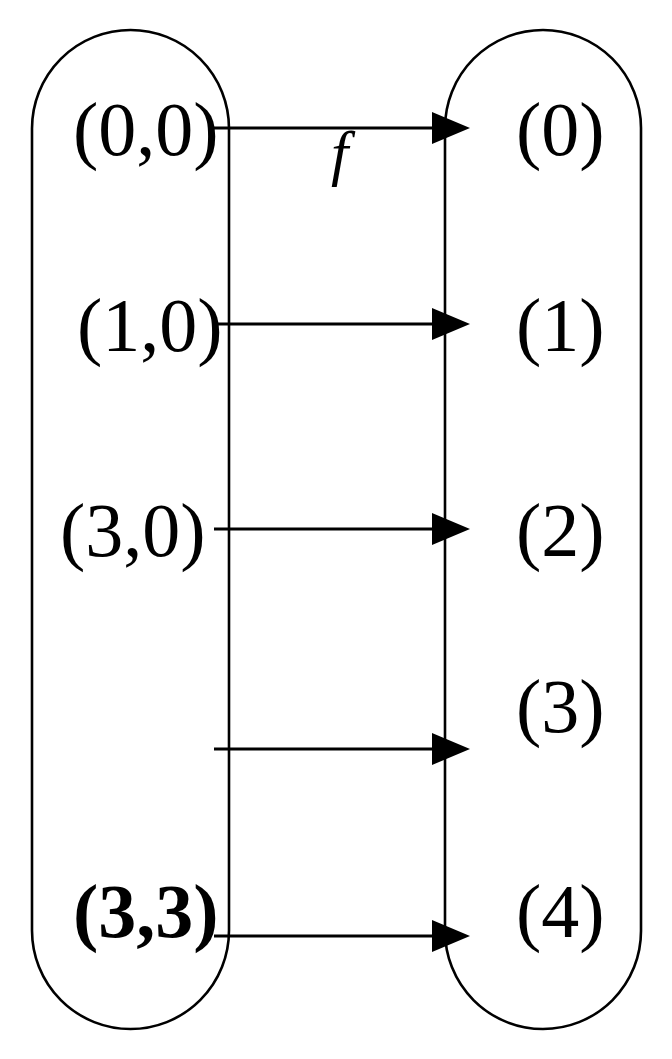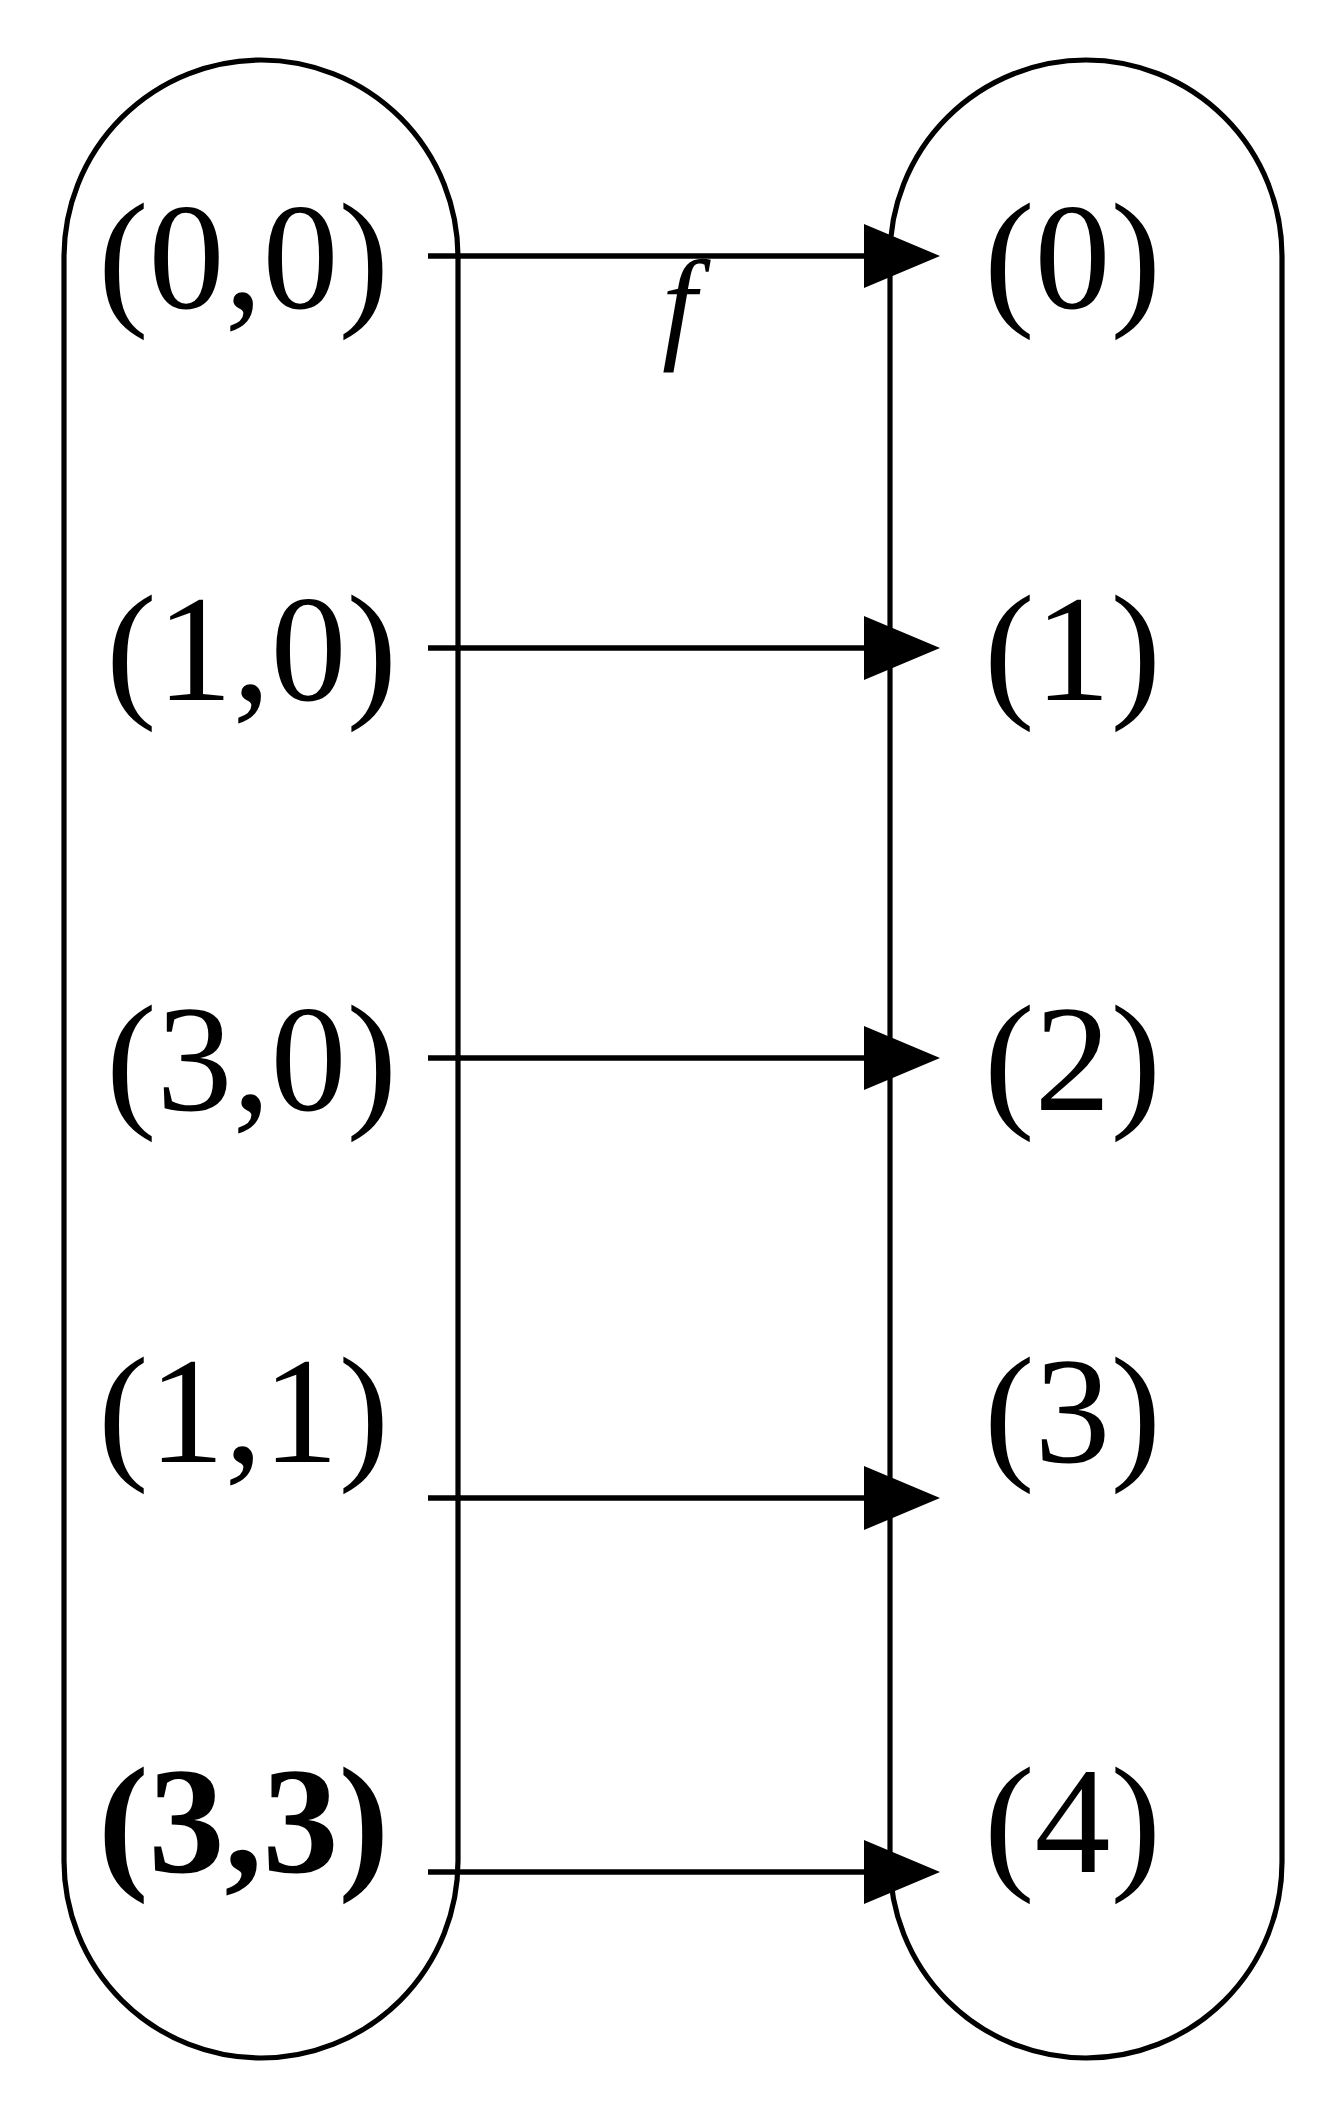--- a/index.html
+++ b/index.html
@@ -28,20 +28,21 @@
     top: 0;
   }
   .node-label {
     position: absolute;
     font-family: "Liberation Serif", "DejaVu Serif", serif;
     font-size: 76px;
     line-height: 1;
     color: #000000;
     white-space: nowrap;
     text-align: left;
+    margin-left: 24px;
   }
   .node-label.right-col {
     text-align: left;
   }
   .arrow-label {
     position: absolute;
     font-family: "Liberation Serif", "DejaVu Serif", serif;
     font-style: italic;
     font-size: 62px;
     line-height: 1;
@@ -84,23 +85,22 @@
     <g>
       <line x1="214" y1="936" x2="448" y2="936" stroke="#000000" stroke-width="2.8"></line>
       <polygon points="432,920 470,936 432,952" fill="#000000"></polygon>
     </g>
   </svg>
 
   <div class="node-label" style="left:49px; top:91px;">(0,0)</div>
 
   <div class="node-label" style="left:53px; top:287px;">(1,0)</div>
 
-  <div class="node-label" style="left:53px; top:492px;">(3,0)</div>
+  <div class="node-label" style="left:36px; top:492px;">(3,0)</div>
 
-  <div class="node-label" style="left:49px; top:668px;">(1,1)</div>
 
   <div class="node-label" style="left:49px; top:873px;font-weight:bold;">(3,3)</div>
 
   <div class="node-label right-col" style="left:492px; top:91px;">(0)</div>
 
   <div class="node-label right-col" style="left:492px; top:287px;">(1)</div>
 
   <div class="node-label right-col" style="left:492px; top:492px;">(2)</div>
 
   <div class="node-label right-col" style="left:492px; top:668px;">(3)</div>

